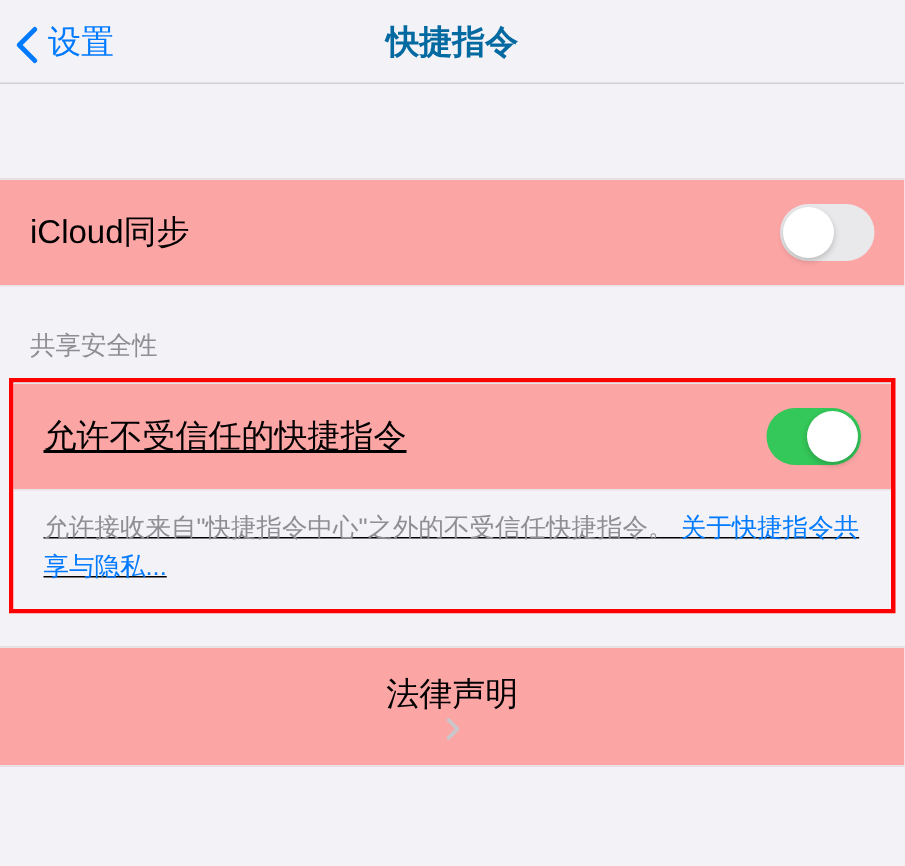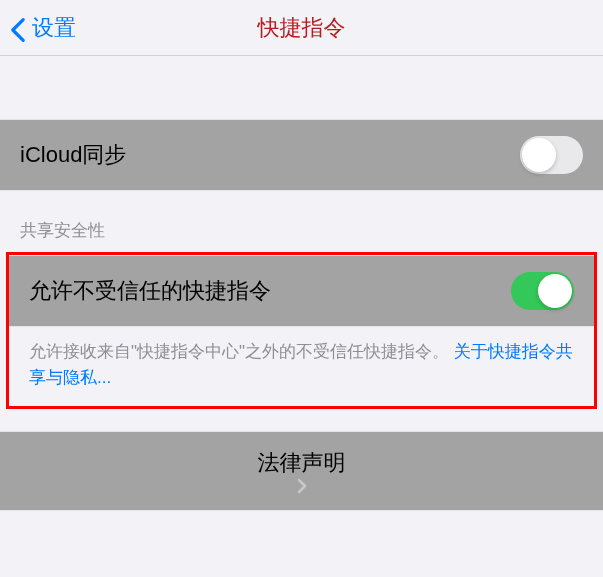--- a/index.html
+++ b/index.html
@@ -34,29 +34,29 @@
       width: 16px;
       height: 26px;
       display: inline-block;
       margin-right: 6px;
     }
     .nav-title {
       position: absolute;
       left: 50%;
       transform: translateX(-50%);
       font-size: 22px;
-      font-weight: 400;
-      color: #b91c1c;
+      font-weight: 700;
+      color: #0369a1;
     }
     .spacer-top {
       height: 63px;
       background: #f2f2f7;
     }
     .cell {
-      background: #a3a3a3;
+      background: #fca5a5;
       padding: 16px 20px;
       display: flex;
       align-items: center;
       justify-content: space-between;
       border-top: 1px solid #e5e5ea;
       border-bottom: 1px solid #e5e5ea;
     }
     .cell-label {
       font-size: 22px;
       color: #000;
@@ -91,20 +91,21 @@
     }
     .section-header {
       padding: 28px 20px 10px 20px;
       font-size: 17px;
       color: #8e8e93;
       background: #f2f2f7;
     }
     .highlight-box {
       border: 3px solid #ff0000;
       margin: 0 6px;
+      text-decoration: underline;
     }
     .footer-text {
       background: #f2f2f7;
       padding: 12px 20px 16px 20px;
       font-size: 17px;
       color: #8e8e93;
       line-height: 1.5;
     }
     .footer-link {
       color: #007aff;

